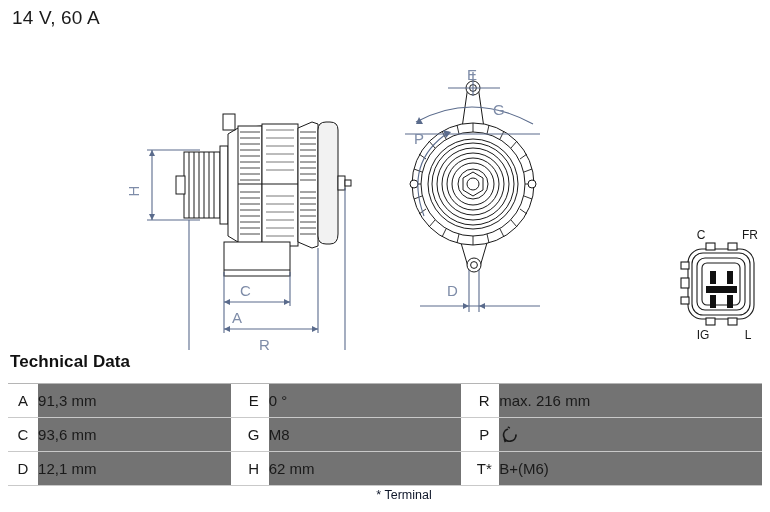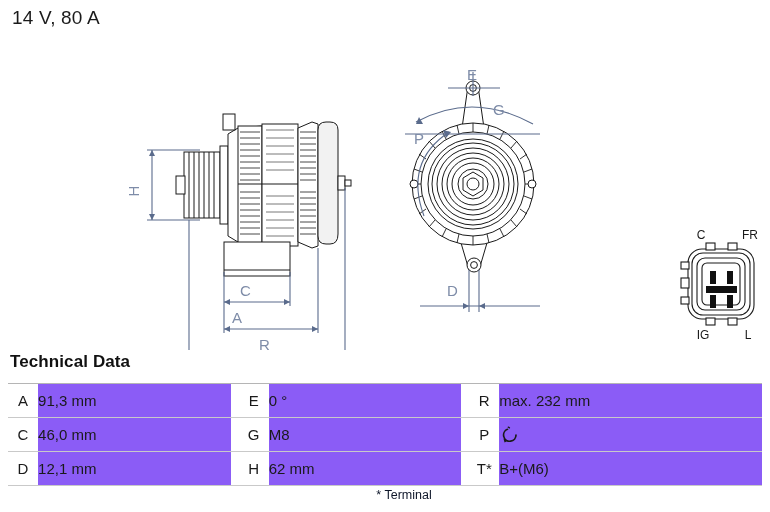--- a/index.html
+++ b/index.html
@@ -76,21 +76,21 @@
     vertical-align: middle;
     white-space: nowrap;
   }
   #tech-table tr:first-child td { border-top: 1px solid #b5b5b5; }
   td.k {
     background: #ffffff;
     text-align: center;
     width: 30px;
   }
   td.v {
-    background: #8b5cf6;
+    background: #737373;
     padding-left: 10px;
     margin-top: 8px;
   }
   td.gap {
     background: #ffffff;
     border-top: none;
     border-bottom: none;
     width: 8px;
   }
   col.c-k  { width: 30px; }
@@ -114,21 +114,21 @@
     padding-left: 8px;
     text-align: center;
     font-size: 12.5px;
     color: #0f172a;
   }
   #terminal-note span { margin-left: 38px; }
 </style>
 </head>
 <body>
 
-<div id="spec-title">14 V, 80 A</div>
+<div id="spec-title">14 V, 60 A</div>
 
 <div id="drawing-area">
   <svg width="770" height="316" viewBox="0 0 770 316" xmlns="http://www.w3.org/2000/svg">
 
     <g fill="none" stroke="#1a1a1a" stroke-width="1">
 
       <g>
         <rect x="184" y="118" width="36" height="66" fill="#ffffff" stroke="#1a1a1a"></rect>
         <line x1="189" y1="118" x2="189" y2="184"></line>
         <line x1="194" y1="118" x2="194" y2="184"></line>
@@ -395,25 +395,25 @@
     </colgroup>
     <tbody>
       <tr>
         <td class="k">A</td>
         <td class="v">91,3 mm</td>
         <td class="gap"></td>
         <td class="k">E</td>
         <td class="v">0 °</td>
         <td class="gap"></td>
         <td class="k">R</td>
-        <td class="v">max. 232 mm</td>
+        <td class="v">max. 216 mm</td>
       </tr>
       <tr>
         <td class="k">C</td>
-        <td class="v">46,0 mm</td>
+        <td class="v">93,6 mm</td>
         <td class="gap"></td>
         <td class="k">G</td>
         <td class="v">M8</td>
         <td class="gap"></td>
         <td class="k">P</td>
         <td class="v">
           <span class="rot-icon">
             <svg width="22" height="22" viewBox="0 0 22 22" xmlns="http://www.w3.org/2000/svg">
               <path d="M17 11 A6.2 6.2 0 1 1 8.4 5.3" fill="none" stroke="#1a1a1a" stroke-width="1.7" stroke-linecap="round"></path>
               <path d="M9.2 3.2 A6.2 6.2 0 0 1 11.6 4.9" fill="none" stroke="#1a1a1a" stroke-width="1.3" stroke-linecap="round" stroke-dasharray="1.4 1.6"></path>

